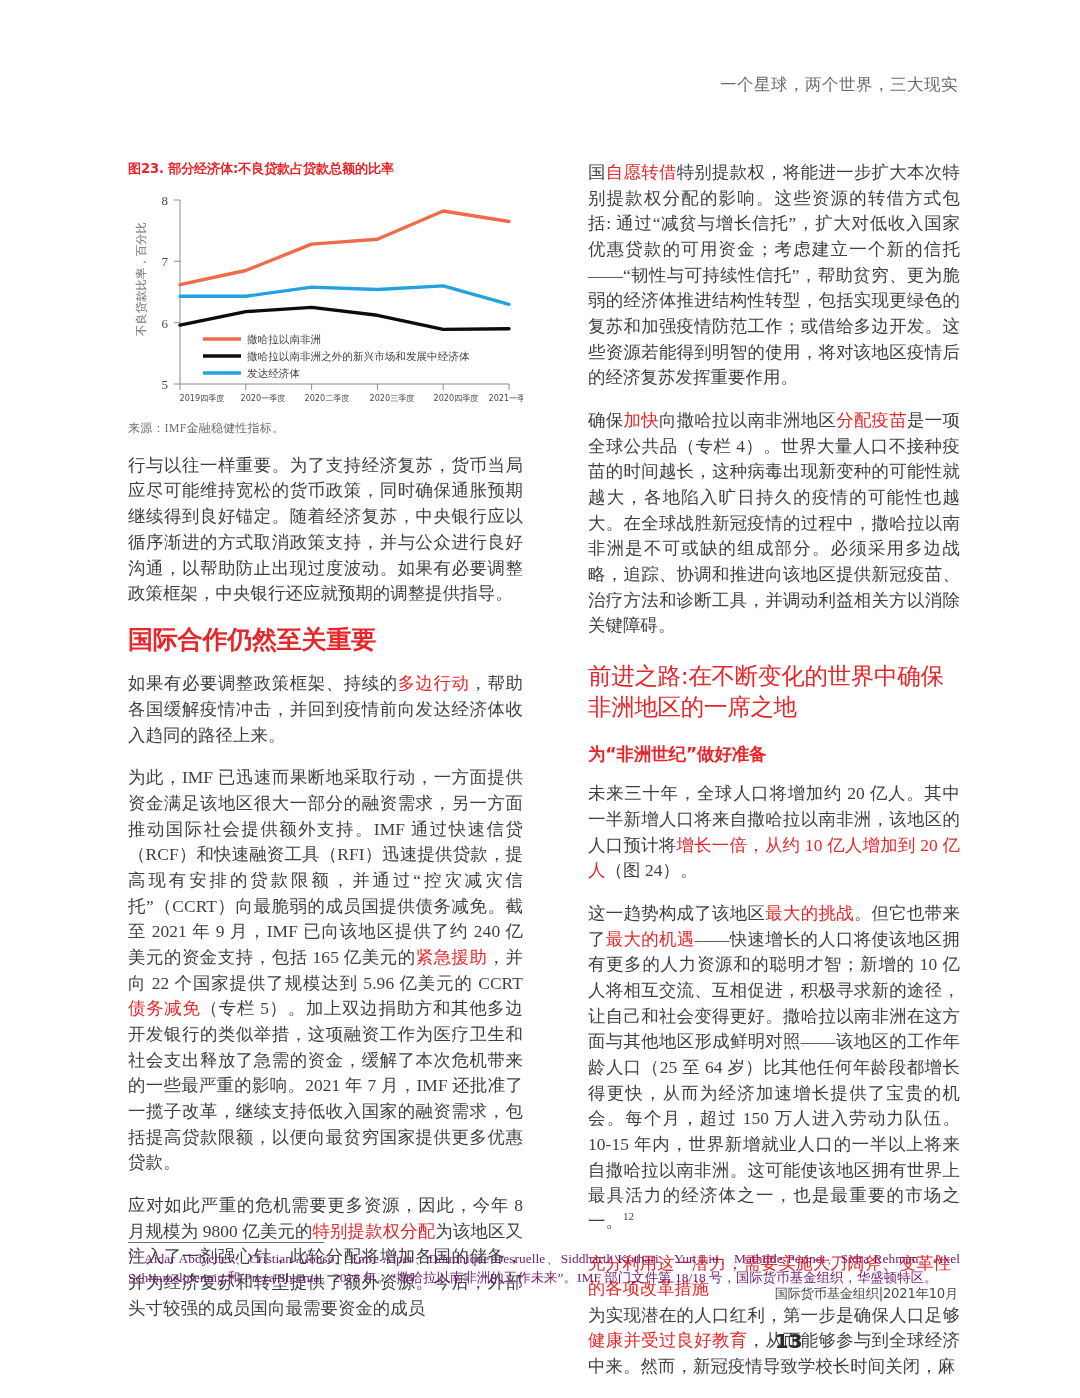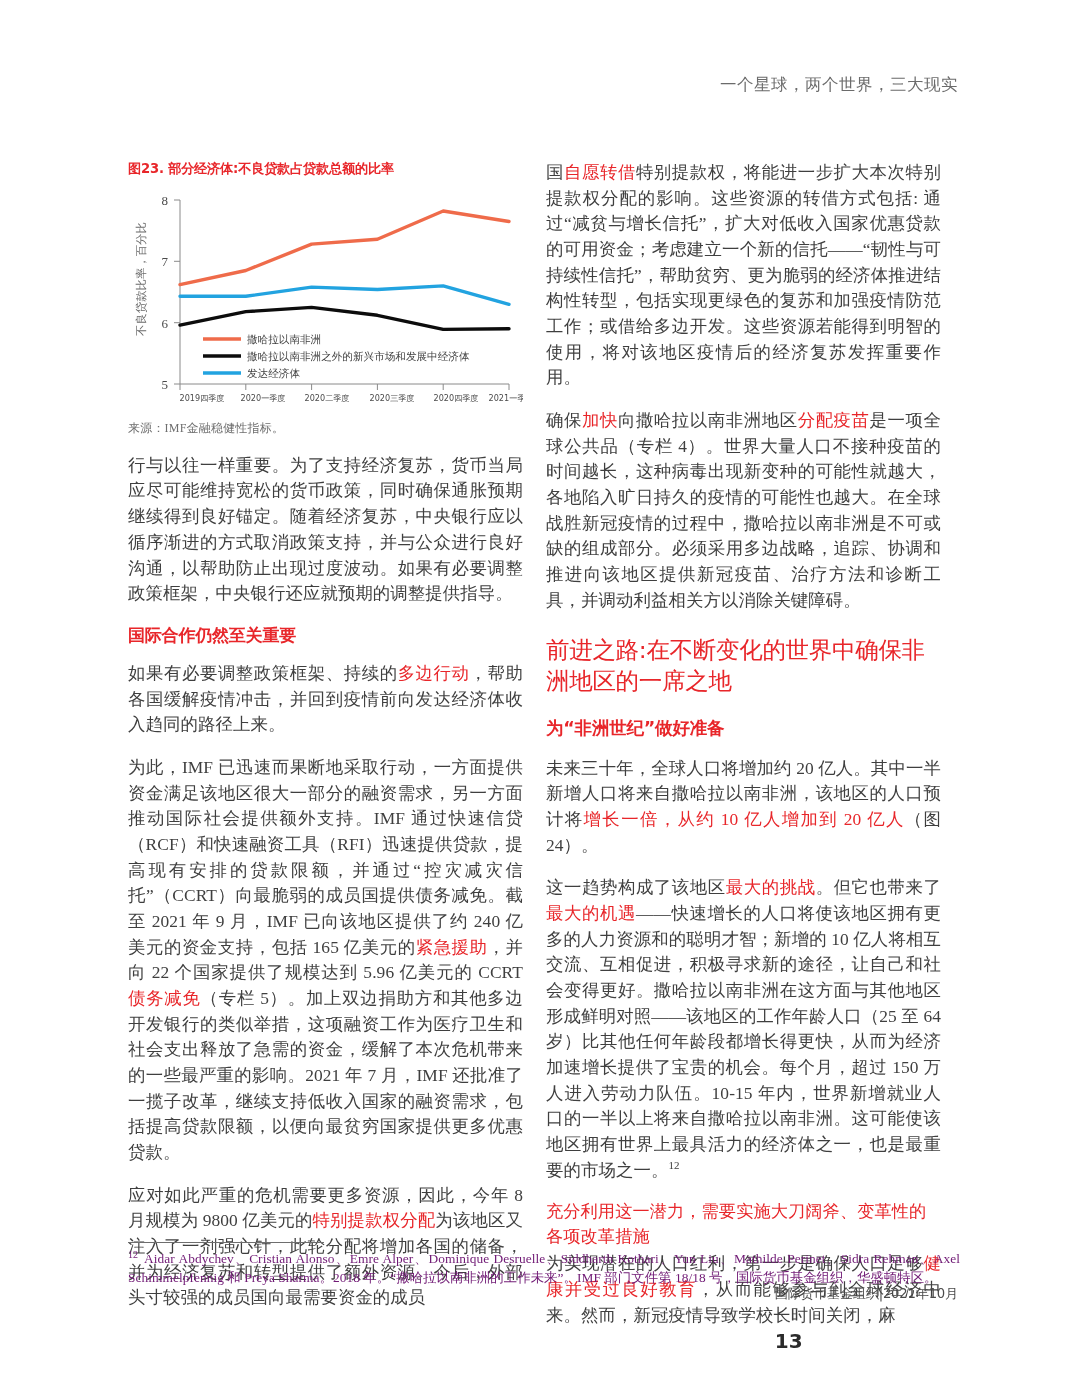--- a/index.html
+++ b/index.html
@@ -36,21 +36,21 @@
   }
 
   
   .columns {
     position: absolute;
     top: 160px;
     left: 128px;
     width: 832px;
     height: 1075px;
     display: flex;
-    gap: 23px;
+    gap: 65px;
   }
   .col {
     width: 395px;
     position: relative;
   }
 
   
   .figure { margin-bottom: 16px; }
 
   .fig-title {
@@ -89,21 +89,21 @@
     margin-bottom: 17px;
     letter-spacing: 0.1px;
   }
 
   .em-red { color: #e8262a; }
 
   h2.section-head-sm {
     color: #e8262a;
     font-family: "DejaVu Sans", "Liberation Sans", sans-serif;
     font-weight: bold;
-    font-size: 17px;
+    font-size: 25px;
     line-height: 1.3;
     margin: 14px 0 15px 0;
     letter-spacing: -0.2px;
   }
 
   h1.section-head-lg {
     color: #e8262a;
     font-family: "DejaVu Sans", "Liberation Sans", sans-serif;
     font-weight: normal;
     font-size: 23.5px;

